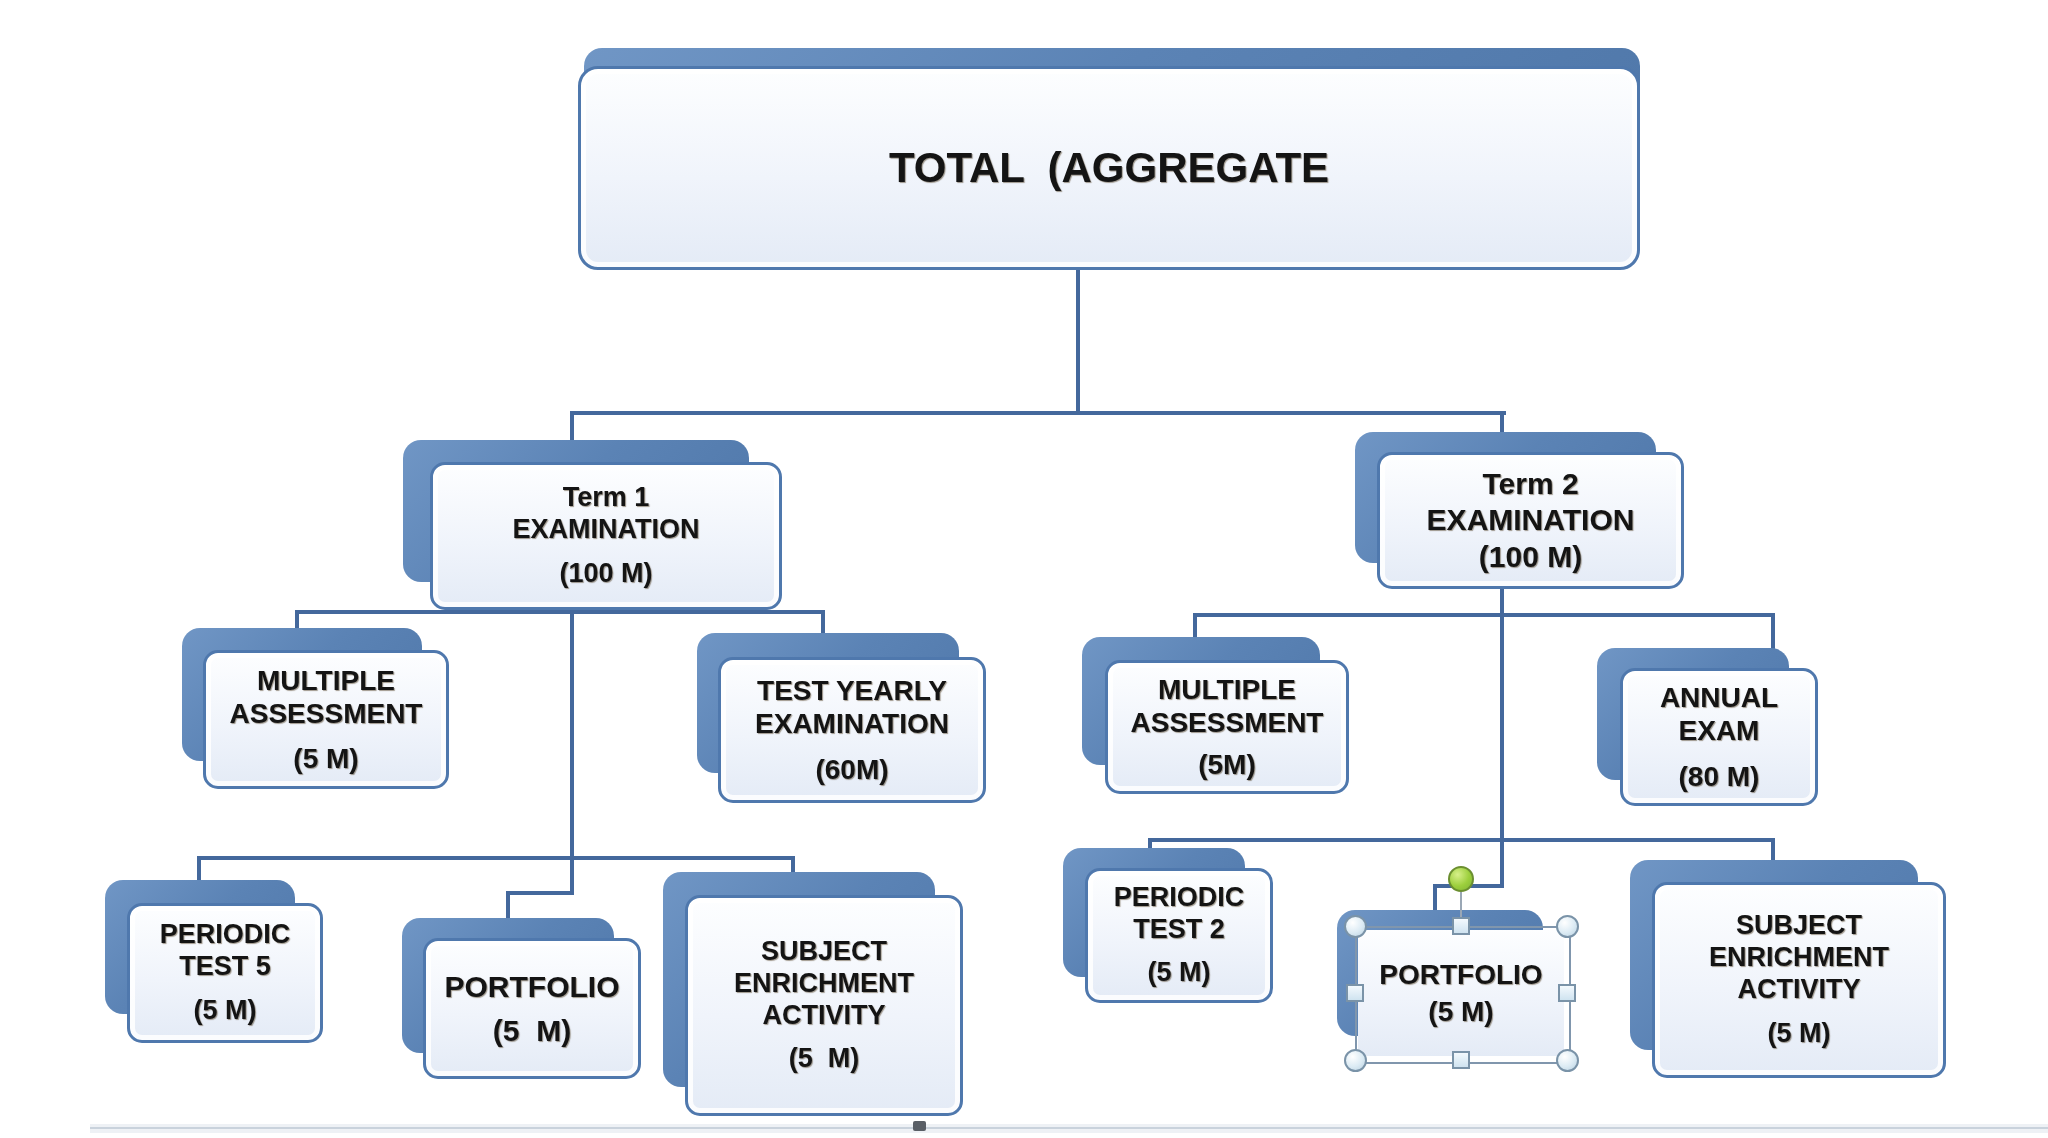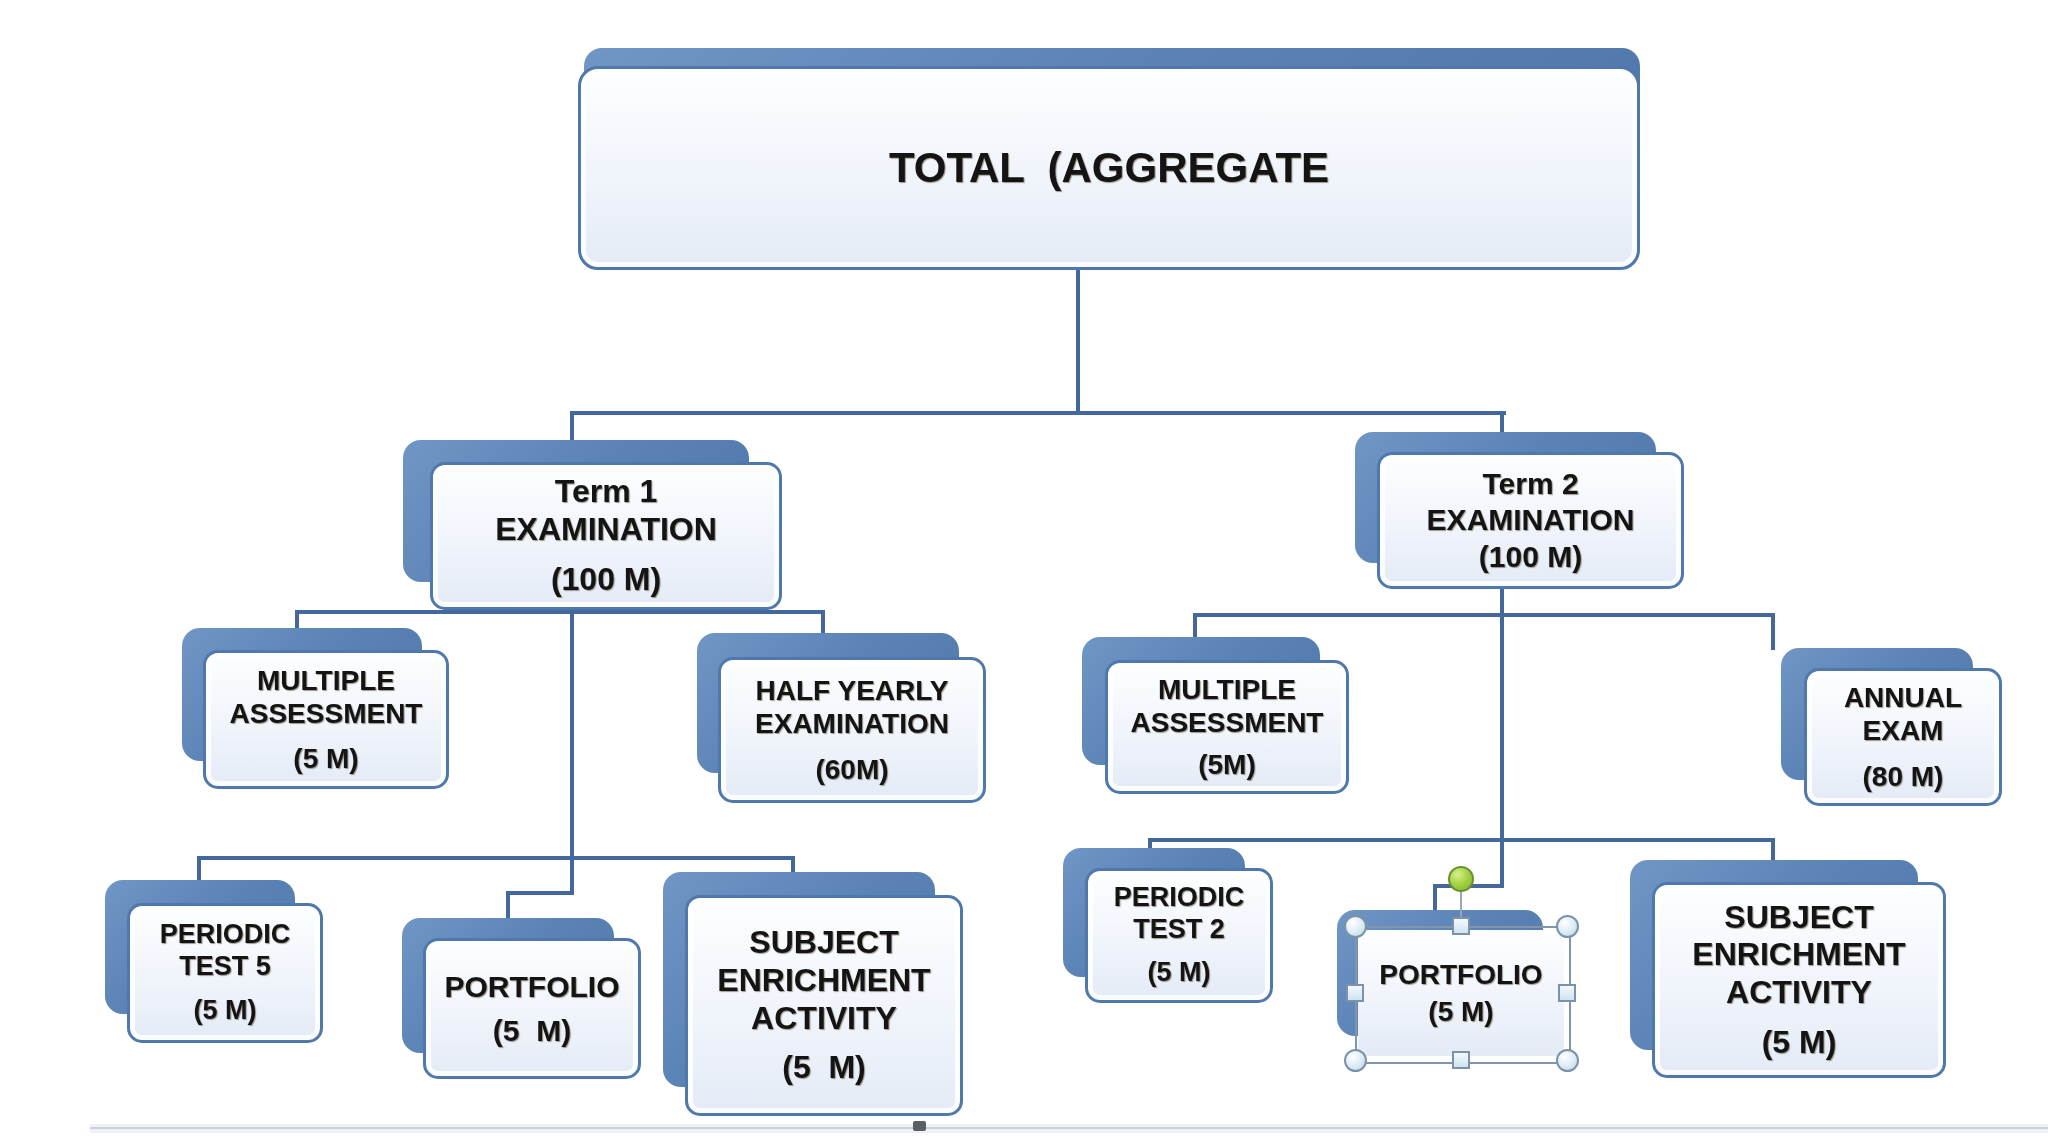--- a/index.html
+++ b/index.html
@@ -24,21 +24,21 @@
     background:linear-gradient(180deg,#fdfeff 0%,#f0f4fb 55%,#e4ebf6 100%);
     box-shadow:inset 0 0 0 5px rgba(255,255,255,0.85);
     z-index:3;display:flex;flex-direction:column;align-items:center;justify-content:center;
   }
   .t,.marks{
     font-weight:700;color:#141414;text-align:center;line-height:1.18;
     white-space:pre-wrap;
     text-shadow:1px 1px 1px rgba(55,35,5,0.45);
   }
   .marks{margin-top:12px;}
-  .fs42{font-size:42px;} .fs40{font-size:40px;} .fs31{font-size:32px;}
+  .fs42{font-size:42px;} .fs40{font-size:40px;} .fs31{font-size:27px;}
   .fs30{font-size:30px;} .fs28{font-size:28px;} .fs27{font-size:27px;}
   .root-face{gap:24px;border-radius:20px;}
   
   .sel-rect{
     position:absolute;border:2px solid #8096ad;z-index:5;background:transparent;
   }
   .handle{position:absolute;z-index:6;box-sizing:border-box;}
   .handle.circ{
     width:23px;height:23px;border-radius:50%;
     background:radial-gradient(circle at 35% 30%,#ffffff 0%,#dcebf4 55%,#b9d2e2 100%);
@@ -116,21 +116,21 @@
   <div class="nface">
     <div class="t fs28">MULTIPLE</div>
     <div class="t fs28">ASSESSMENT</div>
     <div class="marks fs28">(5 M)</div>
   </div>
 </div>
 
 <div class="node" style="left:718px;top:657px;width:262px;height:140px;">
   <div class="nshadow" style="left:-21px;top:-24px;"></div>
   <div class="nface">
-    <div class="t fs28">HALF YEARLY</div>
+    <div class="t fs28">TEST YEARLY</div>
     <div class="t fs28">EXAMINATION</div>
     <div class="marks fs28">(60M)</div>
   </div>
 </div>
 
 <div class="node" style="left:127px;top:903px;width:190px;height:134px;">
   <div class="nshadow" style="left:-22px;top:-23px;"></div>
   <div class="nface">
     <div class="t fs27">PERIODIC</div>
     <div class="t fs27">TEST 5</div>
@@ -158,21 +158,21 @@
 
 <div class="node" style="left:1105px;top:660px;width:238px;height:128px;">
   <div class="nshadow" style="left:-23px;top:-23px;"></div>
   <div class="nface">
     <div class="t fs28">MULTIPLE</div>
     <div class="t fs28">ASSESSMENT</div>
     <div class="marks fs28" style="margin-top:8px;">(5M)</div>
   </div>
 </div>
 
-<div class="node" style="left:1804px;top:668px;width:192px;height:132px;">
+<div class="node" style="left:1620px;top:668px;width:192px;height:132px;">
   <div class="nshadow" style="left:-23px;top:-20px;"></div>
   <div class="nface">
     <div class="t fs28">ANNUAL</div>
     <div class="t fs28">EXAM</div>
     <div class="marks fs28">(80 M)</div>
   </div>
 </div>
 
 <div class="node" style="left:1085px;top:868px;width:182px;height:129px;">
   <div class="nshadow" style="left:-22px;top:-20px;"></div>

